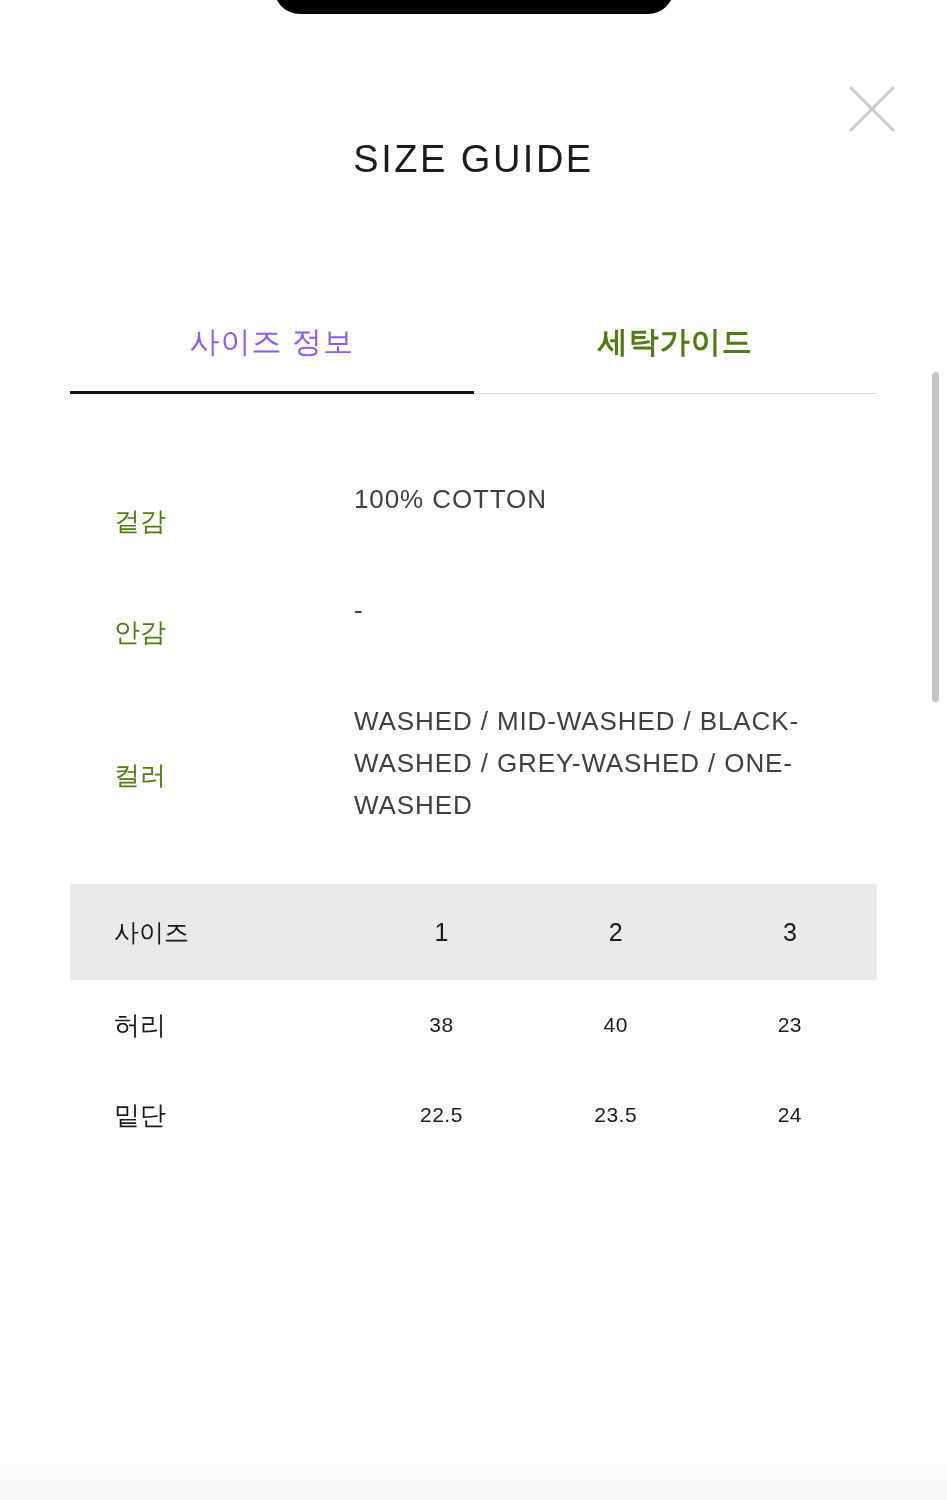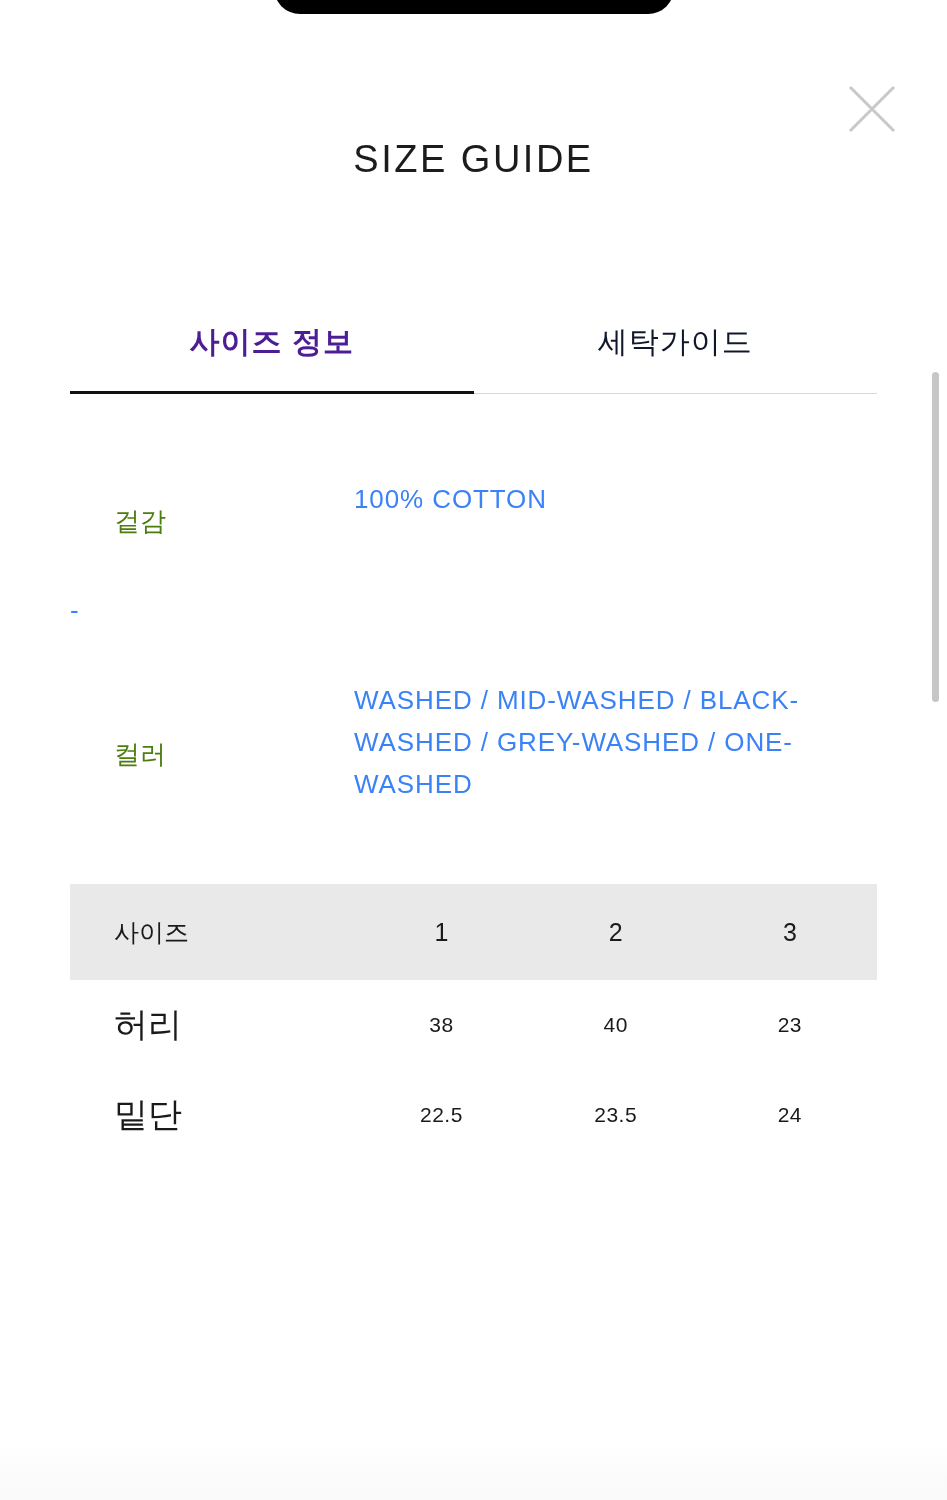--- a/index.html
+++ b/index.html
@@ -68,27 +68,27 @@
   .tab {
     flex: 1;
     text-align: center;
     padding-bottom: 28px;
     font-size: 30px;
     letter-spacing: 1px;
     cursor: pointer;
     border-bottom: 1px solid #d8d8d8;
   }
   .tab.active {
-    color: #4c1d95;
+    color: #8b5cf6;
+    font-weight: 400;
+    border-bottom: 3px solid #111111;
+  }
+  .tab.inactive {
+    color: #4d7c0f;
     font-weight: 700;
-    border-bottom: 3px solid #111111;
-  }
-  .tab.inactive {
-    color: #0f172a;
-    font-weight: 400;
   }
 
   
   .info {
     position: absolute;
     top: 478px;
     left: 70px;
     width: 807px;
   }
   .info-row {
@@ -102,21 +102,21 @@
     font-size: 26px;
     color: #4d7c0f;
     line-height: 1.5;
     padding-left: 44px;
     margin-top: 24px;
   }
   .info-row .value {
     flex: 1;
     font-size: 26px;
     letter-spacing: 0.9px;
-    color: #3b82f6;
+    color: #404040;
     line-height: 1.62;
     padding-right: 4px;
   }
   .info-row.color-row .label {
     align-self: center;
   }
 
   
   .size-table {
     position: absolute;
@@ -141,21 +141,21 @@
     width: 284px;
   }
   .size-table th.colhead, .size-table td.cell {
     text-align: center;
     width: 174px;
   }
   .size-table tbody td {
     height: 90px;
     vertical-align: middle;
   }
-  .size-table tbody tr td.rowhead { font-size: 34px; }
+  .size-table tbody tr td.rowhead { font-size: 26px; }
   .size-table tbody td.cell { font-size: 21px; letter-spacing: 0.5px; }
 
   
   .scrollbar-track {
     position: absolute;
     top: 0;
     right: 4px;
     width: 8px;
     height: 1500px;
   }
@@ -199,20 +199,21 @@
     <div class="tab active">사이즈 정보</div>
     <div class="tab inactive">세탁가이드</div>
   </div>
 
   <div class="info">
     <div class="info-row">
       <div class="label">겉감</div>
       <div class="value">100% COTTON</div>
     </div>
     <div class="info-row">
+      <div class="label">안감</div>
       <div class="value">-</div>
     </div>
     <div class="info-row color-row">
       <div class="label">컬러</div>
       <div class="value">WASHED / MID-WASHED / BLACK-WASHED / GREY-WASHED / ONE-WASHED</div>
     </div>
   </div>
 
   <table class="size-table">
     <thead>

